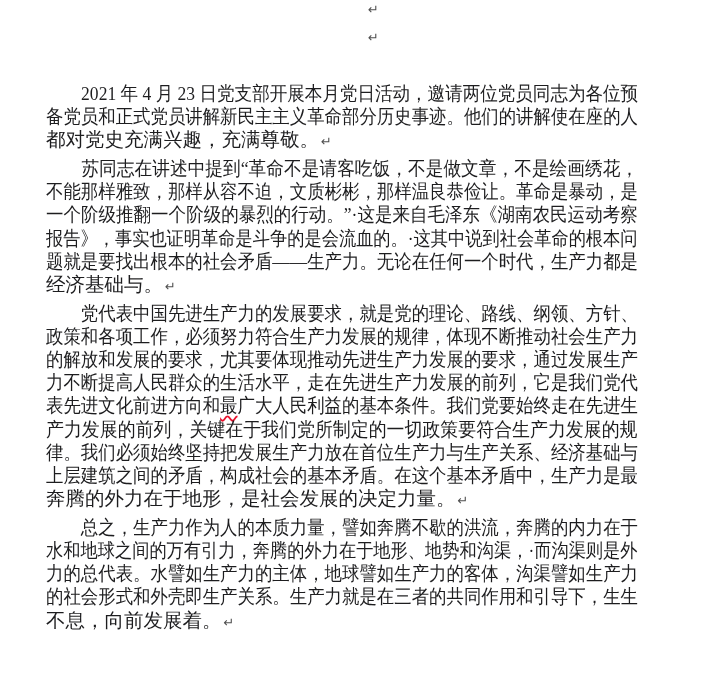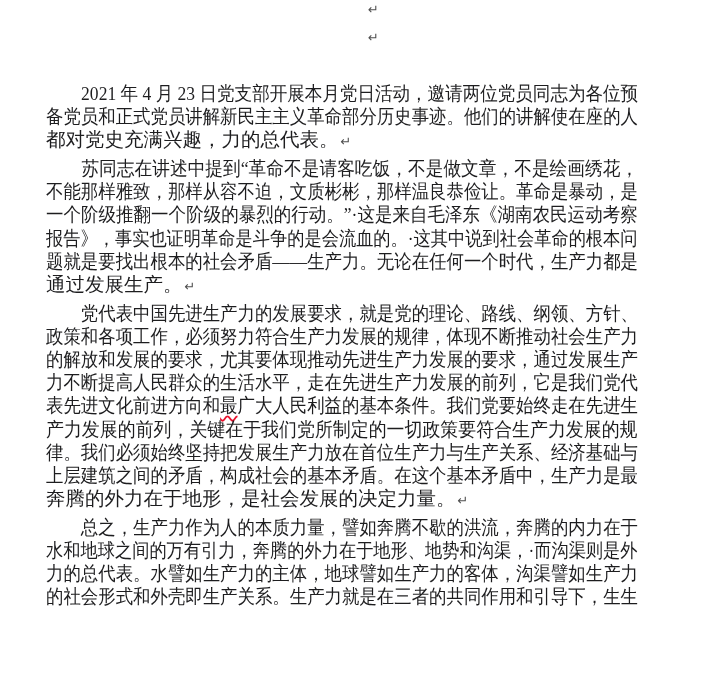--- a/index.html
+++ b/index.html
@@ -68,43 +68,44 @@
   }
 </style>
 </head>
 <body>
 
 <div class="page">
   <div class="doc">
       <div class="para">
         <div class="line indent fit" style="transform: scaleX(0.899696);"><span>2021 年 4 月 23 日党支部开展本月党日活动，邀请两位党员同志为各位预</span></div>
         <div class="line fit" style="transform: scaleX(0.892911);"><span>备党员和正式党员讲解新民主主义革命部分历史事迹。他们的讲解使在座的人</span></div>
-        <div class="line"><span>都对党史充满兴趣，力的总代表。</span><span class="pilcrow">↵</span></div>
+        <div class="line"><span>都对党史充满兴趣，充满尊敬。</span><span class="pilcrow">↵</span></div>
       </div>
       <div class="para">
         <div class="line indent fit" style="transform: scaleX(0.907975);"><span>苏同志在讲述中提到“革命不是请客吃饭，不是做文章，不是绘画绣花，</span></div>
         <div class="line fit" style="transform: scaleX(0.892911);"><span>不能那样雅致，那样从容不迫，文质彬彬，那样温良恭俭让。革命是暴动，是</span></div>
         <div class="line fit" style="transform: scaleX(0.898331);"><span>一个阶级推翻一个阶级的暴烈的行动。”·这是来自毛泽东《湖南农民运动考察</span></div>
         <div class="line fit" style="transform: scaleX(0.883582);"><span>报告》，事实也证明革命是斗争的是会流血的。·这其中说到社会革命的根本问</span></div>
         <div class="line fit" style="transform: scaleX(0.892911);"><span>题就是要找出根本的社会矛盾——生产力。无论在任何一个时代，生产力都是</span></div>
-        <div class="line"><span>通过发展生产。</span><span class="pilcrow">↵</span></div>
+        <div class="line"><span>经济基础与。</span><span class="pilcrow">↵</span></div>
       </div>
       <div class="para">
         <div class="line indent fit" style="transform: scaleX(0.892911);"><span>党代表中国先进生产力的发展要求，就是党的理论、路线、纲领、方针、</span></div>
         <div class="line fit" style="transform: scaleX(0.892911);"><span>政策和各项工作，必须努力符合生产力发展的规律，体现不断推动社会生产力</span></div>
         <div class="line fit" style="transform: scaleX(0.892911);"><span>的解放和发展的要求，尤其要体现推动先进生产力发展的要求，通过发展生产</span></div>
         <div class="line fit" style="transform: scaleX(0.892911);"><span>力不断提高人民群众的生活水平，走在先进生产力发展的前列，它是我们党代</span></div>
         <div class="line fit" style="transform: scaleX(0.892911);"><span>表先进文化前进方向和</span><span class="u-red">最</span><span>广大人民利益的基本条件。我们党要始终走在先进生</span></div>
         <div class="line fit" style="transform: scaleX(0.919255);"><span>产力发展的前列，关键在于我们党所制定的一切政策要符合生产力发展的规</span></div>
         <div class="line fit" style="transform: scaleX(0.892911);"><span>律。我们必须始终坚持把发展生产力放在首位生产力与生产关系、经济基础与</span></div>
         <div class="line fit" style="transform: scaleX(0.892911);"><span>上层建筑之间的矛盾，构成社会的基本矛盾。在这个基本矛盾中，生产力是最</span></div>
         <div class="line"><span>奔腾的外力在于地形，是社会发展的决定力量。</span><span class="pilcrow">↵</span></div>
       </div>
       <div class="para">
         <div class="line indent fit" style="transform: scaleX(0.892911);"><span>总之，生产力作为人的本质力量，譬如奔腾不歇的洪流，奔腾的内力在于</span></div>
         <div class="line fit" style="transform: scaleX(0.883582);"><span>水和地球之间的万有引力，奔腾的外力在于地形、地势和沟渠，·而沟渠则是外</span></div>
         <div class="line fit" style="transform: scaleX(0.892911);"><span>力的总代表。水譬如生产力的主体，地球譬如生产力的客体，沟渠譬如生产力</span></div>
         <div class="line fit" style="transform: scaleX(0.892911);"><span>的社会形式和外壳即生产关系。生产力就是在三者的共同作用和引导下，生生</span></div>
+        <div class="line"><span>不息，向前发展着。</span><span class="pilcrow">↵</span></div>
       </div>
     </div>
 <span class="pilcrow top-mark" style="top: 3px;">↵</span>
     <span class="pilcrow top-mark" style="top: 31px;">↵</span>
   </div>
 
 </body></html>

